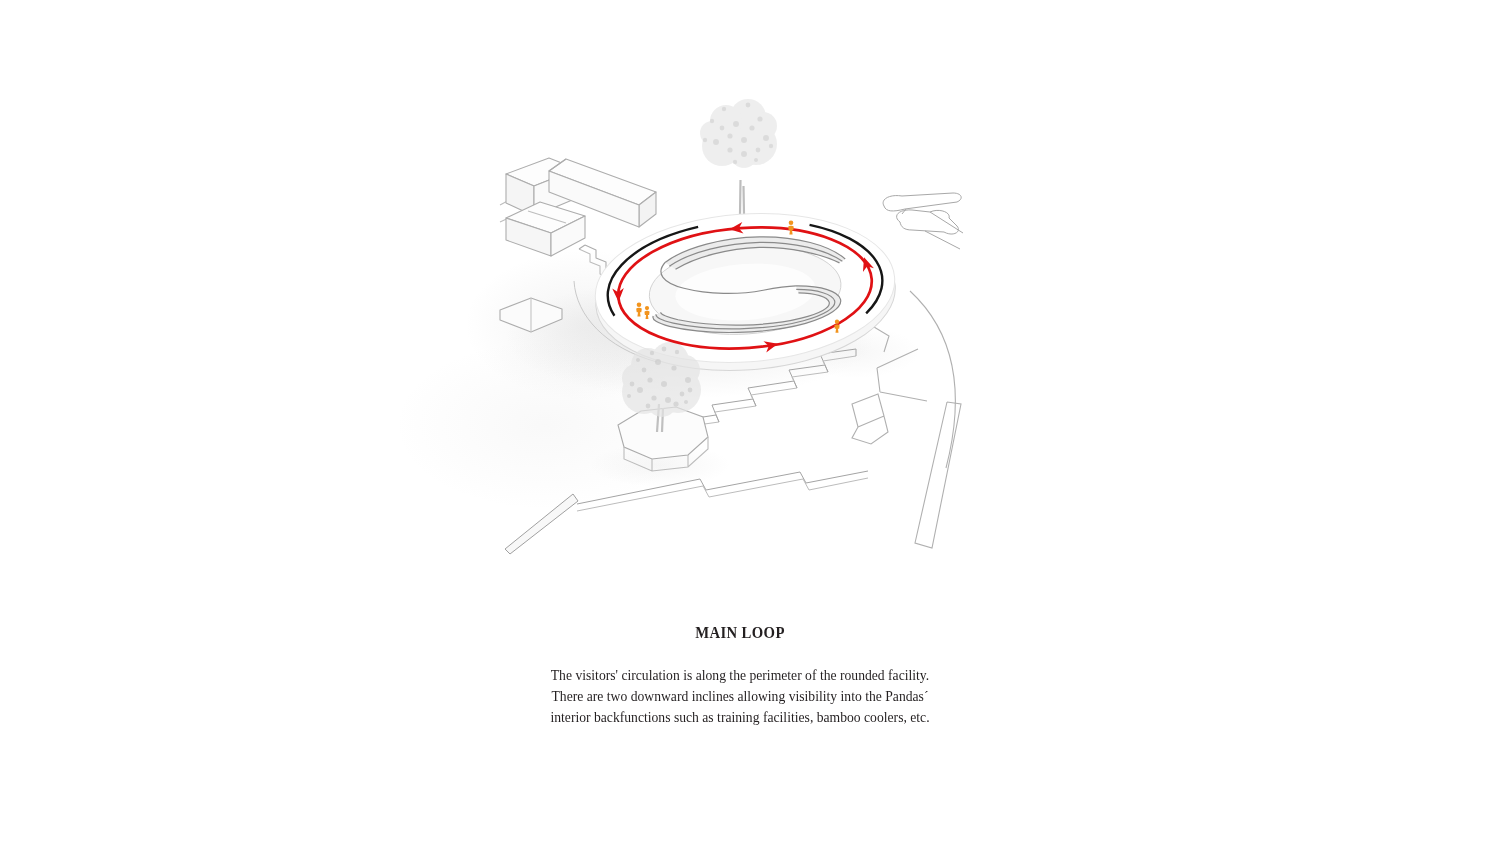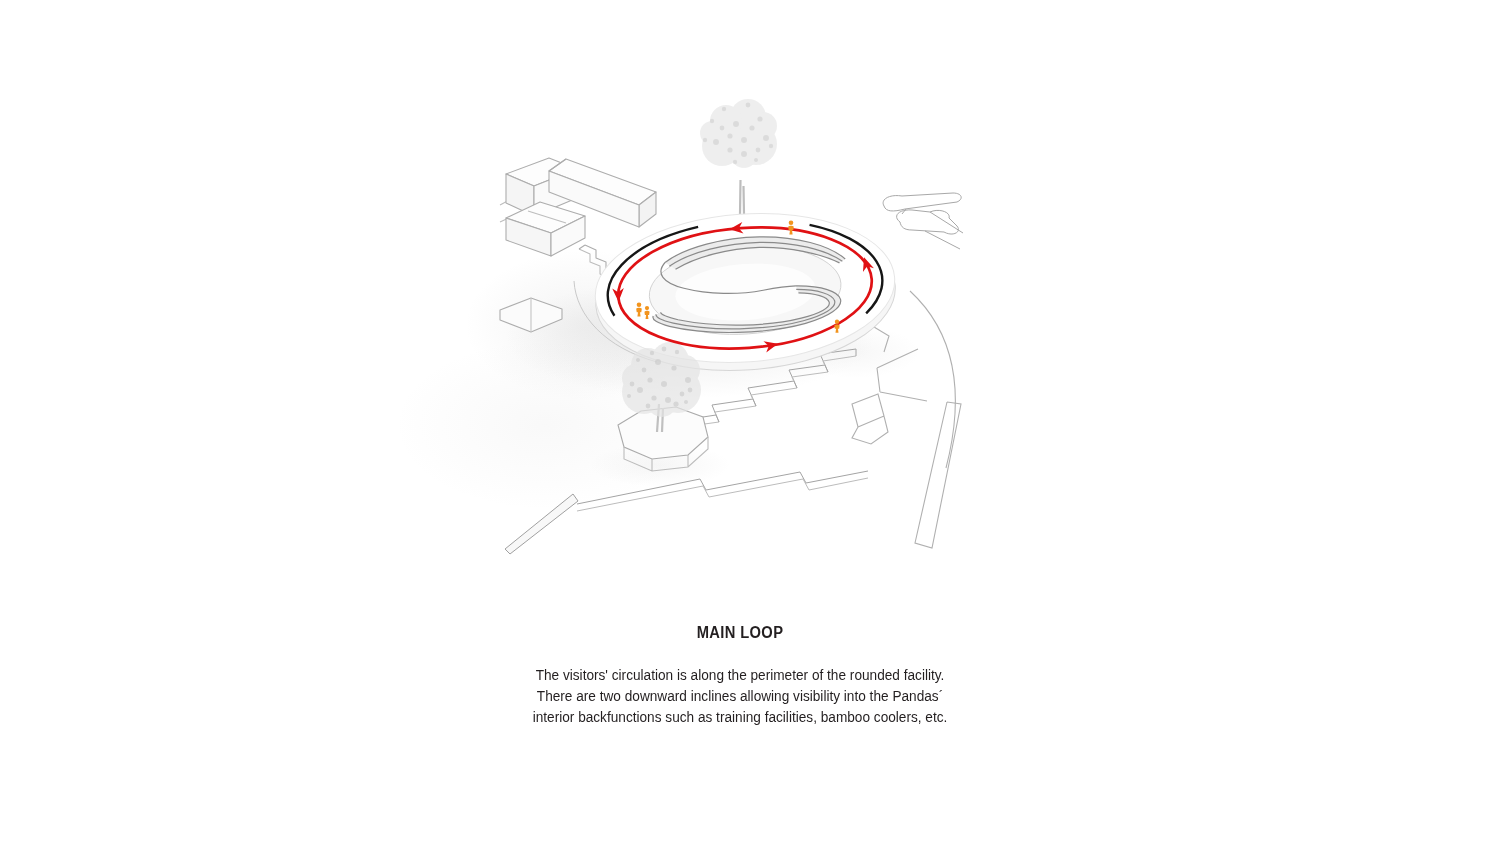--- a/index.html
+++ b/index.html
@@ -1,17 +1,17 @@
 <!DOCTYPE html>
 <html style="--bg: #ffffff; --loop-red: #e01114; --arc-black: #161616; --figure-orange: #f2941e; --text-dark: #231f20;"><head>
 <meta charset="utf-8">
 <style>
   html,body{margin:0;padding:0;background:#fff;}
   .page{position:relative;width:1500px;height:844px;background:var(--bg,#fff);overflow:hidden;
-        font-family:Liberation Sans, sans-serif;}
+        font-family:Liberation Serif, serif;}
   .drawing{position:absolute;left:0;top:0;width:1500px;height:844px;}
   .title{position:absolute;left:740px;top:611px;transform:translateX(-50%) scaleX(.92);
          font-size:16px;font-weight:700;letter-spacing:.4px;color:var(--text-dark,#231f20);
          white-space:nowrap;}
   .caption{position:absolute;left:740px;top:648px;transform:translateX(-50%) scaleX(.88);
            transform-origin:50% 0;text-align:center;font-size:15.5px;line-height:21px;
            color:var(--text-dark,#231f20);white-space:nowrap;}
   .ln{display:block;}
   svg{display:block;}
 </style>

